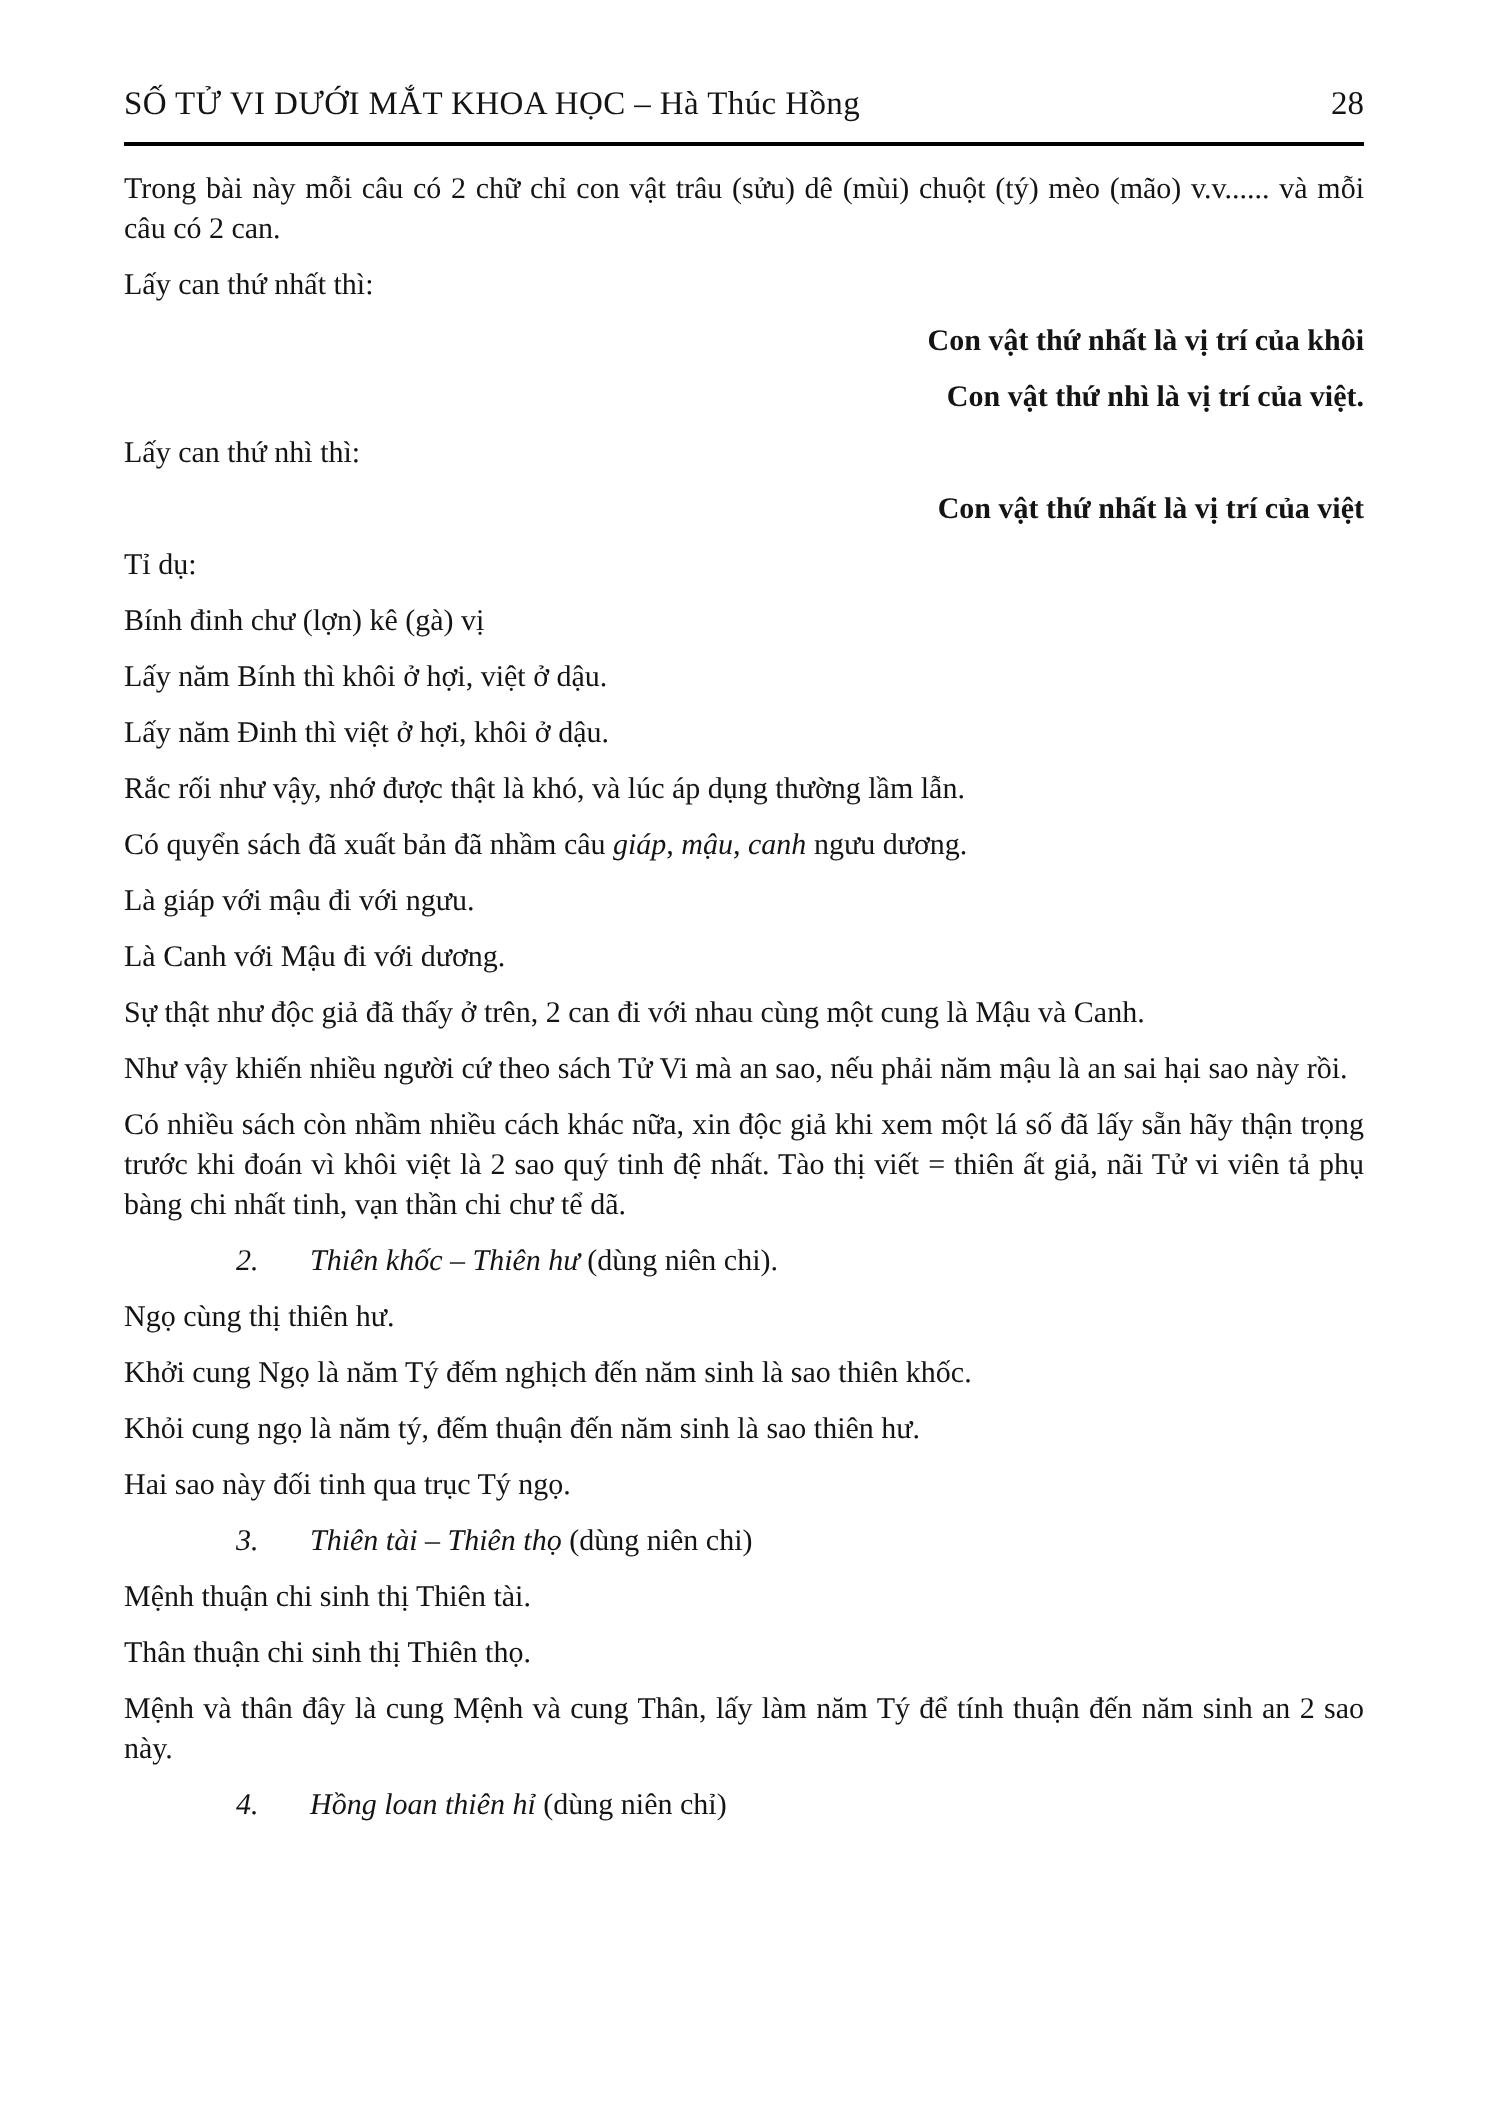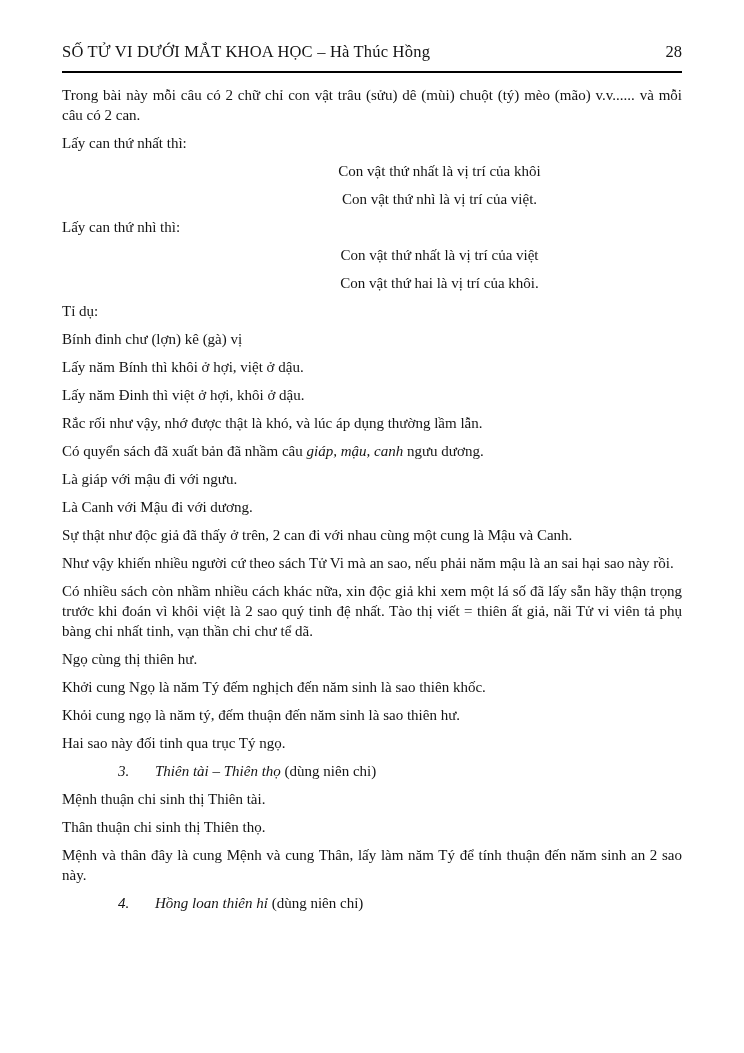--- a/index.html
+++ b/index.html
@@ -34,21 +34,22 @@
     margin-top: 12px;
     font-size: 15px;
     line-height: 20px;
     text-align: justify;
   }
   .content p {
     margin: 0 0 8px 0;
   }
   p.indent {
     margin-left: 135px;
-    text-align: center;
+    text-align: right;
+    font-weight: bold;
   }
   p.heading {
     margin-left: 56px;
     text-align: left;
     font-style: italic;
   }
   p.heading .h-num {
     display: inline-block;
     width: 37px;
   }
@@ -72,36 +73,36 @@
   <div class="content">
 
     <p>Trong bài này mỗi câu có 2 chữ chỉ con vật trâu (sửu) dê (mùi) chuột (tý) mèo (mão) v.v...... và mỗi câu có 2 can.</p>
 
     <p>Lấy can thứ nhất thì:</p>
     <p class="indent">Con vật thứ nhất là vị trí của khôi</p>
     <p class="indent">Con vật thứ nhì là vị trí của việt.</p>
 
     <p>Lấy can thứ nhì thì:</p>
     <p class="indent">Con vật thứ nhất là vị trí của việt</p>
-    <p class="indent">Con vật thứ hai là vị trí của khôi.</p>
 
     <p>Tỉ dụ:</p>
     <p>Bính đinh chư (lợn) kê (gà) vị</p>
     <p>Lấy năm Bính thì khôi ở hợi, việt ở dậu.</p>
     <p>Lấy năm Đinh thì việt ở hợi, khôi ở dậu.</p>
     <p>Rắc rối như vậy, nhớ được thật là khó, và lúc áp dụng thường lầm lẫn.</p>
 
     <p><span>Có quyển sách đã xuất bản đã nhầm câu </span><span class="it">giáp, mậu, canh</span><span> ngưu dương.</span></p>
 
     <p>Là giáp với mậu đi với ngưu.</p>
     <p>Là Canh với Mậu đi với dương.</p>
     <p>Sự thật như độc giả đã thấy ở trên, 2 can đi với nhau cùng một cung là Mậu và Canh.</p>
     <p>Như vậy khiến nhiều người cứ theo sách Tử Vi mà an sao, nếu phải năm mậu là an sai hại sao này rồi.</p>
     <p>Có nhiều sách còn nhầm nhiều cách khác nữa, xin độc giả khi xem một lá số đã lấy sẵn hãy thận trọng trước khi đoán vì khôi việt là 2 sao quý tinh đệ nhất. Tào thị viết = thiên ất giả, nãi Tử vi viên tả phụ bàng chi nhất tinh, vạn thần chi chư tể dã.</p>
 
+    <p class="heading"><span class="h-num">2.</span><span class="h-title">Thiên khốc – Thiên hư</span><span class="h-suffix"> (dùng niên chi).</span></p>
 
     <p>Ngọ cùng thị thiên hư.</p>
     <p>Khởi cung Ngọ là năm Tý đếm nghịch đến năm sinh là sao thiên khốc.</p>
     <p>Khỏi cung ngọ là năm tý, đếm thuận đến năm sinh là sao thiên hư.</p>
     <p>Hai sao này đối tinh qua trục Tý ngọ.</p>
 
     <p class="heading"><span class="h-num">3.</span><span class="h-title">Thiên tài – Thiên thọ</span><span class="h-suffix"> (dùng niên chi)</span></p>
 
     <p>Mệnh thuận chi sinh thị Thiên tài.</p>
     <p>Thân thuận chi sinh thị Thiên thọ.</p>

